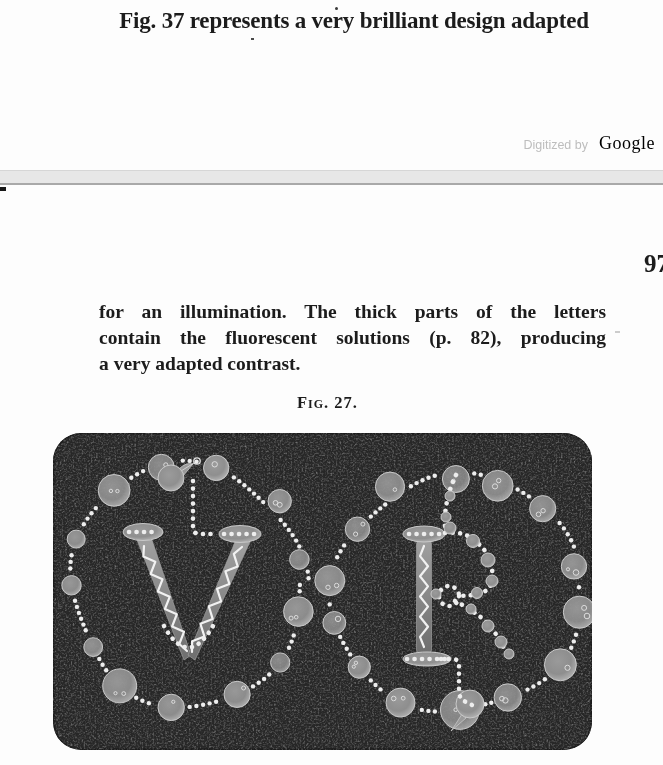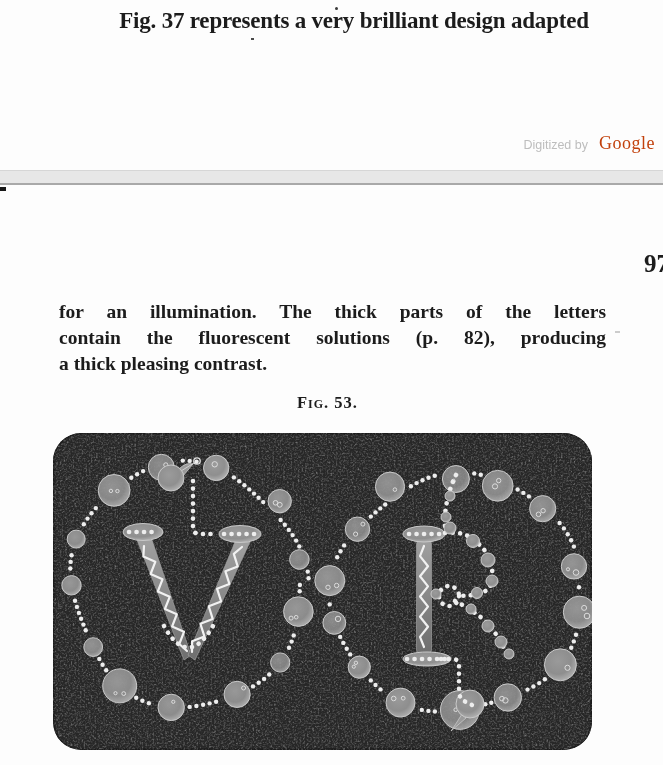--- a/index.html
+++ b/index.html
@@ -7,37 +7,37 @@
        font-family:"Liberation Serif", serif;color:#1c1c1c;}
   .page{position:relative;width:663px;height:726px;border-radius:7px;}
 
   
   .prev-line{position:absolute;left:45px;right:0;top:8px;
     display:flex;justify-content:center;white-space:nowrap;
     font-weight:700;font-size:23px;letter-spacing:-0.2px;}
   .watermark{position:absolute;right:8px;top:133px;display:flex;
     align-items:baseline;gap:11px;}
   .wm-prefix{font-family:"Liberation Sans",sans-serif;font-size:12.5px;color:#bdbdbd;}
-  .wm-brand{font-family:"Liberation Serif",serif;font-size:18px;color:#c2410c;letter-spacing:0.5px;}
+  .wm-brand{font-family:"Liberation Serif",serif;font-size:18px;color:#000000;letter-spacing:0.5px;}
 
   
   .scan-divider{position:absolute;left:0;right:0;top:170px;height:12px;
     background:#e7e7e7;border-top:1px solid #d6d6d6;border-bottom:2px solid #a9a9a9;}
   .artifact{position:absolute;}
   .a-dash{left:0;top:187px;width:6px;height:4px;background:#161616;}
   .a-dot1{left:335px;top:7px;width:3px;height:3px;border-radius:50%;background:#3a3a3a;}
   .a-dot2{left:251px;top:38px;width:3px;height:2px;background:#4a4a4a;}
   .a-tick{left:615px;top:331px;width:5px;height:2px;background:#cccccc;}
 
   .page-number{position:absolute;left:0;top:250px;width:645px;text-align:right;
     font-weight:700;font-size:25px;margin-left:24px;}
 
   .paragraph{position:absolute;left:59px;top:299px;width:547px;
     font-weight:700;font-size:19.5px;line-height:26px;}
-  .jline{text-align:justify;text-align-last:justify;white-space:nowrap;}
+  .jline{text-align:justify;text-align-last:justify;white-space:nowrap;margin-left:40px;}
   .jline.last{text-align-last:left;}
 
   .fig-caption{position:absolute;left:0;top:393px;width:655px;text-align:center;
     font-weight:700;font-size:16.5px;font-variant:small-caps;letter-spacing:1px;}
 
   
   #fig-svg{position:absolute;left:53px;top:433px;width:539px;height:317px;filter:blur(0.3px);}
   #fig-svg .bead{fill:#ededed;}
   #fig-svg .blob{fill:url(#gb);stroke:#c9c9c9;stroke-width:1;}
   #fig-svg .bubble{fill:none;stroke:#dcdcdc;stroke-width:1;}
@@ -63,24 +63,24 @@
   <div class="artifact a-dash"></div>
   <div class="artifact a-dot1"></div>
   <div class="artifact a-dot2"></div>
   <div class="artifact a-tick"></div>
 
   <div class="page-number">97</div>
 
   <div class="paragraph">
     <div class="jline">for an illumination.  The thick parts of the letters</div>
     <div class="jline">contain the fluorescent solutions (p. 82), producing</div>
-    <div class="jline last">a thick pleasing contrast.</div>
+    <div class="jline last">a very adapted contrast.</div>
   </div>
 
-  <div class="fig-caption">Fig. 53.</div>
+  <div class="fig-caption">Fig. 27.</div>
 
   <svg id="fig-svg" viewBox="0 0 539 317" xmlns="http://www.w3.org/2000/svg">
   <defs>
     <clipPath id="clipR">
           <rect x="0" y="0" width="539" height="317" rx="28"></rect>
         </clipPath>
     <radialGradient id="gb" cx="42%" cy="38%" r="75%">
       <stop offset="0%" stop-color="#9b9b9b"></stop>
           <stop offset="55%" stop-color="#8f8f8f"></stop>
       <stop offset="85%" stop-color="#b2b2b2"></stop>

